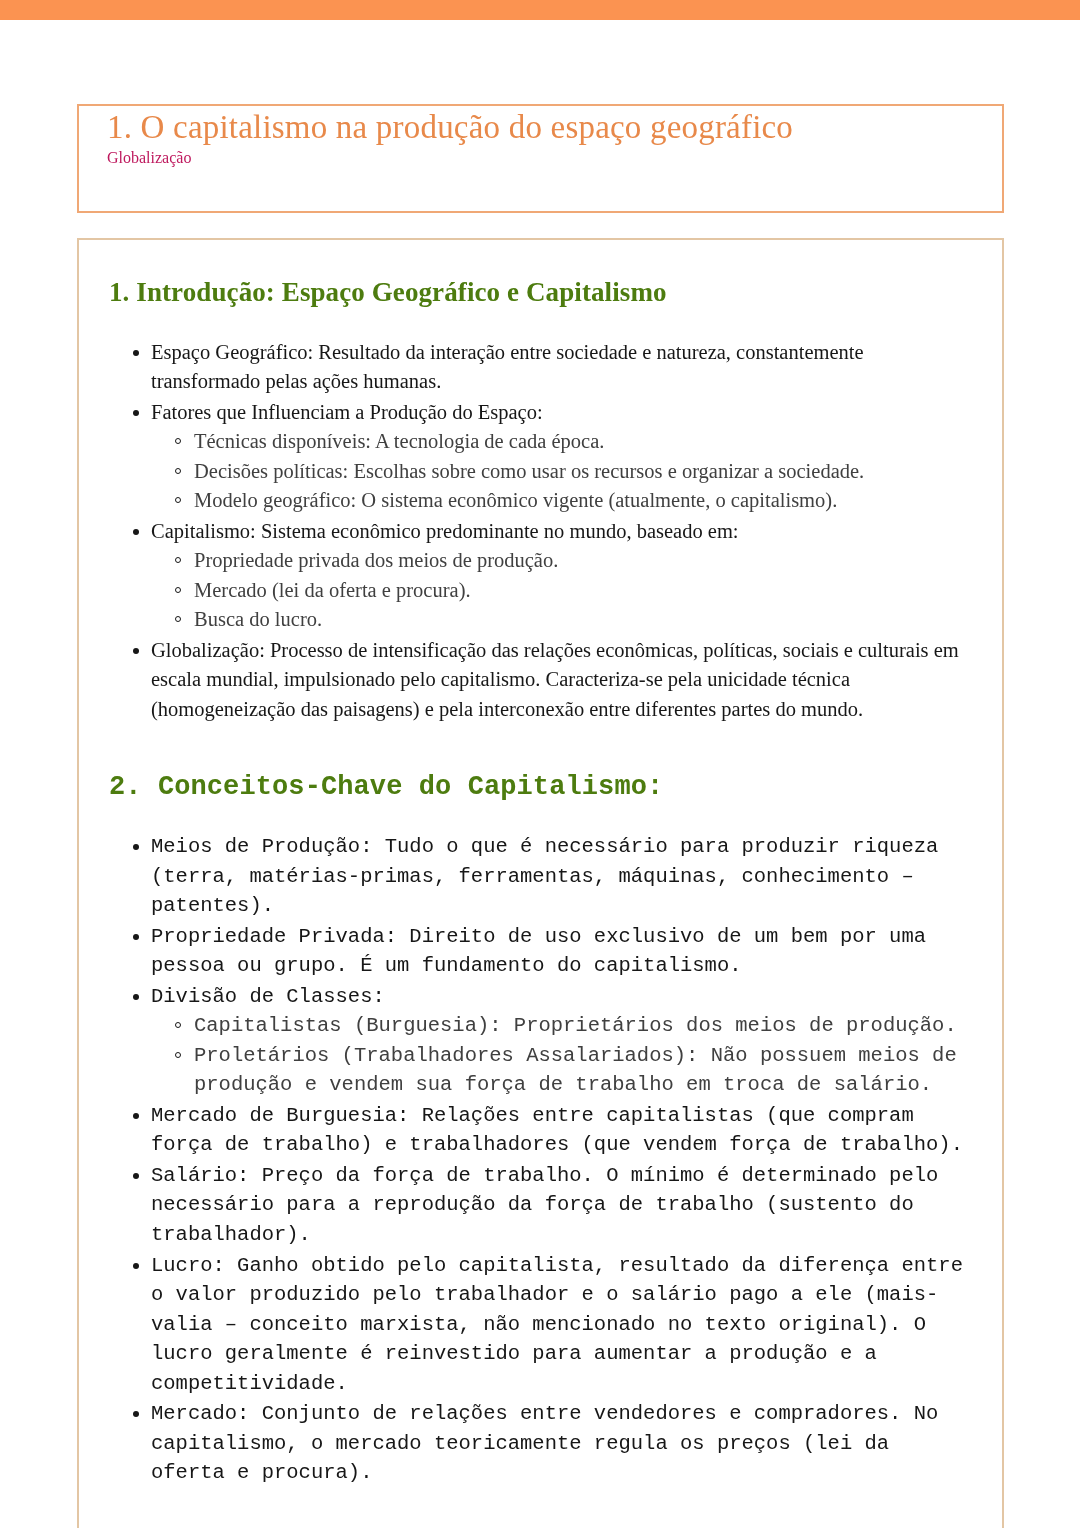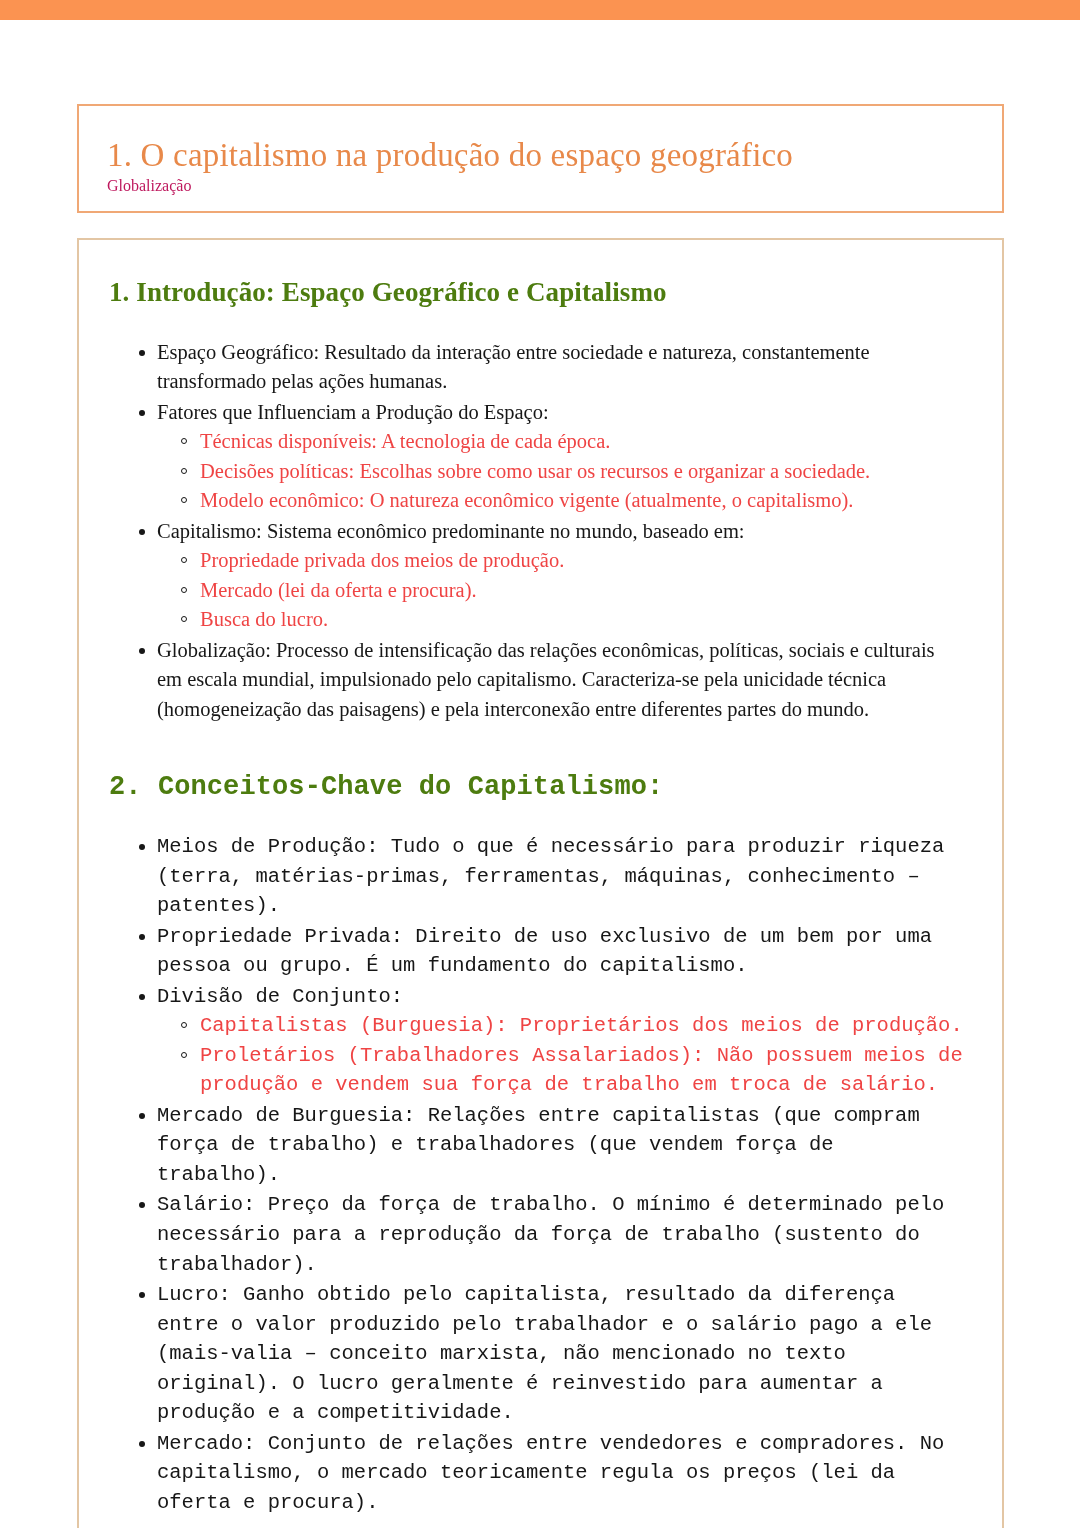--- a/index.html
+++ b/index.html
@@ -36,21 +36,21 @@
   
   .header-box {
     position: absolute;
     left: 77px;
     top: 104px;
     width: 927px;
     height: 109px;
     box-sizing: border-box;
     border: 2px solid #f0a875;
     background: #ffffff;
-    padding: 30px 26px 0 28px;
+    padding: 2px 26px 0 28px;
   }
   .doc-title {
     margin: 0;
     color: #e8894a;
     font-size: 33px;
     font-weight: 400;
     line-height: 1.16;
     letter-spacing: 0.2px;
     white-space: nowrap;
   }
@@ -84,21 +84,21 @@
     color: #4d7c0f;
     line-height: 1.4;
     letter-spacing: 0.1px;
   }
   .section-heading + .bullets { margin-top: 26px; }
 
   .block + .block { margin-top: 44px; font-family: Liberation Mono, monospace; }
 
   ul.bullets {
     list-style: none;
-    margin: 6px;
+    margin: 0;
     padding: 0;
   }
   ul.bullets > li {
     position: relative;
     padding-left: 42px;
     font-size: 20.5px;
     color: #171717;
     line-height: 1.44;
     margin: 0 0 1px 0;
   }
@@ -116,21 +116,21 @@
 
   ul.sub {
     list-style: none;
     margin: 0;
     padding: 0;
   }
   ul.sub > li {
     position: relative;
     padding-left: 43px;
     font-size: 20.5px;
-    color: #ef4444;
+    color: #404040;
     line-height: 1.44;
     margin: 0;
   }
   ul.sub > li::before {
     content: "";
     position: absolute;
     left: 24px;
     top: 11px;
     width: 6px;
     height: 6px;
@@ -158,21 +158,21 @@
           <h2 class="section-heading">1. Introdução: Espaço Geográfico e Capitalismo</h2>
           <ul class="bullets">
             <li>
               <span class="li-text">Espaço Geográfico: Resultado da interação entre sociedade e natureza, constantemente transformado pelas ações humanas.</span>
             </li>
             <li>
               <span class="li-text">Fatores que Influenciam a Produção do Espaço:</span>
               <ul class="sub">
                 <li>Técnicas disponíveis: A tecnologia de cada época.</li>
                 <li>Decisões políticas: Escolhas sobre como usar os recursos e organizar a sociedade.</li>
-                <li>Modelo econômico: O natureza econômico vigente (atualmente, o capitalismo).</li>
+                <li>Modelo geográfico: O sistema econômico vigente (atualmente, o capitalismo).</li>
               </ul>
             </li>
             <li>
               <span class="li-text">Capitalismo: Sistema econômico predominante no mundo, baseado em:</span>
               <ul class="sub">
                 <li>Propriedade privada dos meios de produção.</li>
                 <li>Mercado (lei da oferta e procura).</li>
                 <li>Busca do lucro.</li>
               </ul>
             </li>
@@ -184,21 +184,21 @@
         <div class="block">
           <h2 class="section-heading">2. Conceitos-Chave do Capitalismo:</h2>
           <ul class="bullets">
             <li>
               <span class="li-text">Meios de Produção: Tudo o que é necessário para produzir riqueza (terra, matérias-primas, ferramentas, máquinas, conhecimento – patentes).</span>
             </li>
             <li>
               <span class="li-text">Propriedade Privada: Direito de uso exclusivo de um bem por uma pessoa ou grupo. É um fundamento do capitalismo.</span>
             </li>
             <li>
-              <span class="li-text">Divisão de Conjunto:</span>
+              <span class="li-text">Divisão de Classes:</span>
               <ul class="sub">
                 <li>Capitalistas (Burguesia): Proprietários dos meios de produção.</li>
                 <li>Proletários (Trabalhadores Assalariados): Não possuem meios de produção e vendem sua força de trabalho em troca de salário.</li>
               </ul>
             </li>
             <li>
               <span class="li-text">Mercado de Burguesia: Relações entre capitalistas (que compram força de trabalho) e trabalhadores (que vendem força de trabalho).</span>
             </li>
             <li>
               <span class="li-text">Salário: Preço da força de trabalho. O mínimo é determinado pelo necessário para a reprodução da força de trabalho (sustento do trabalhador).</span>

